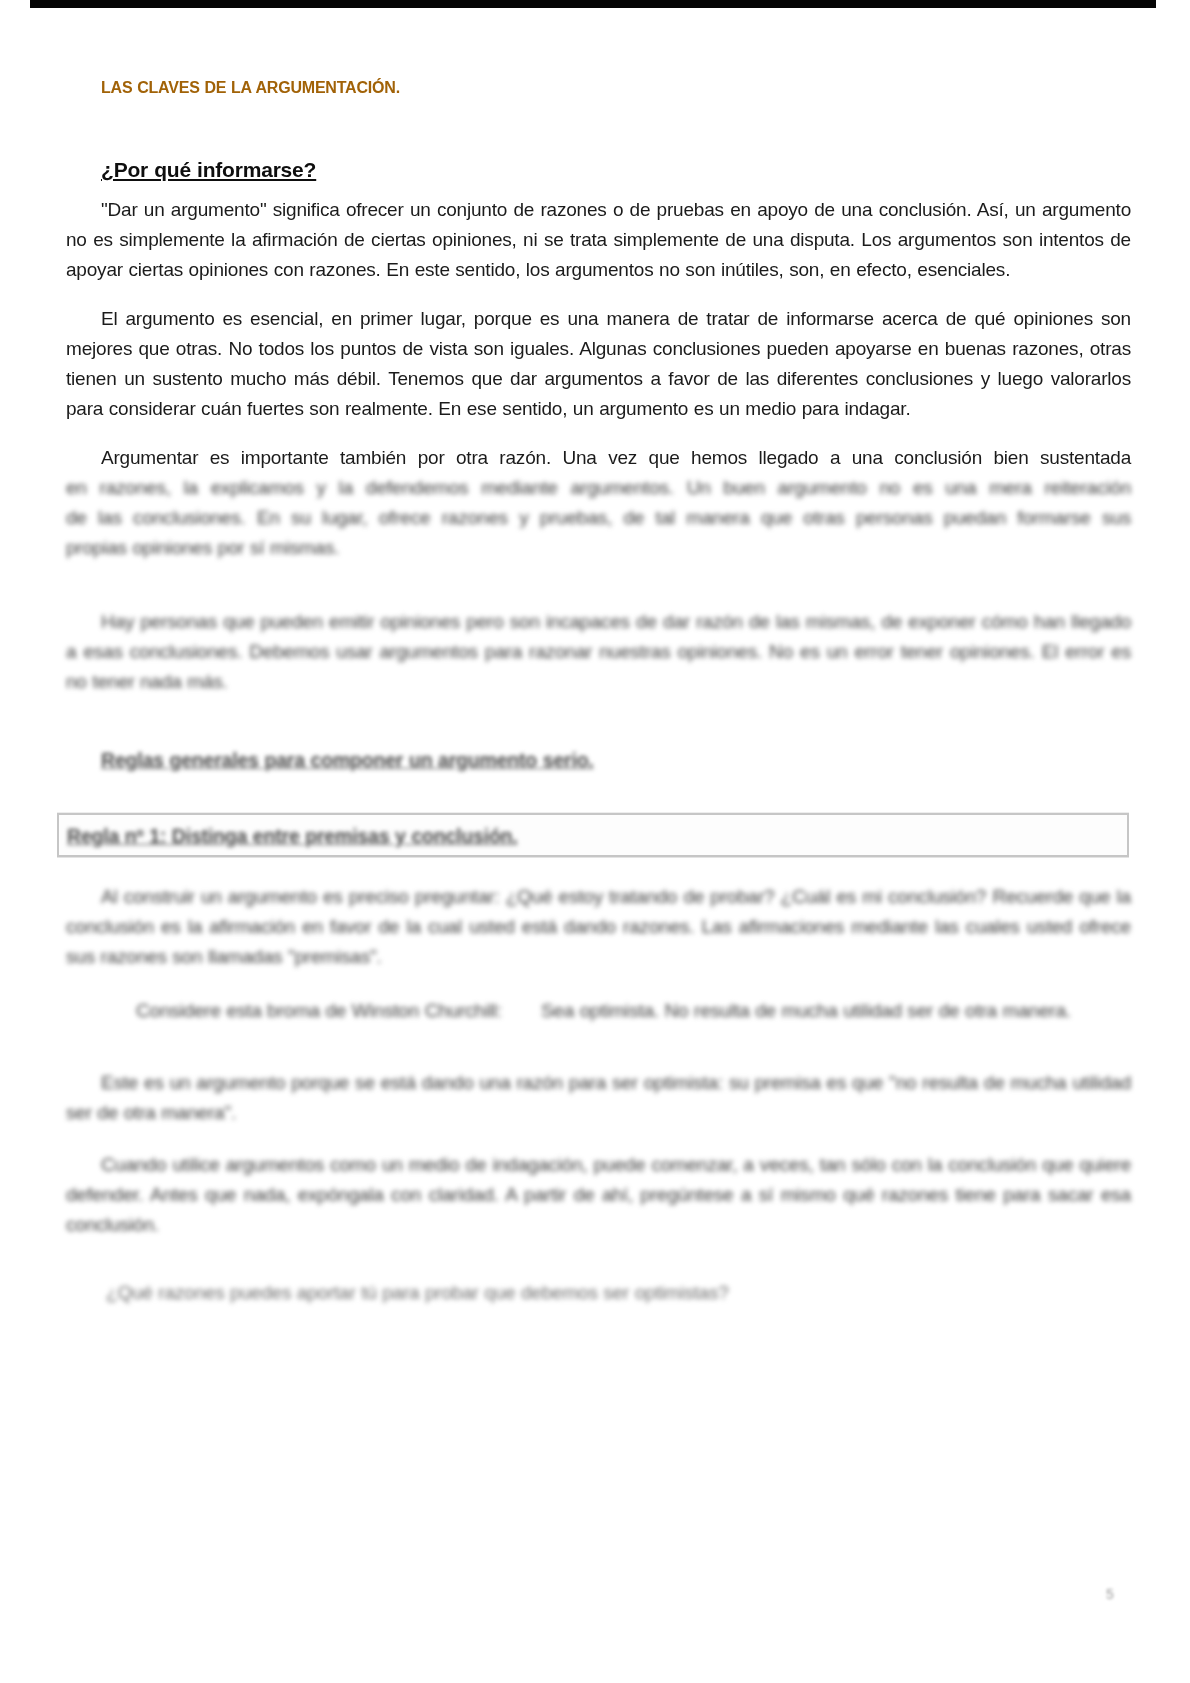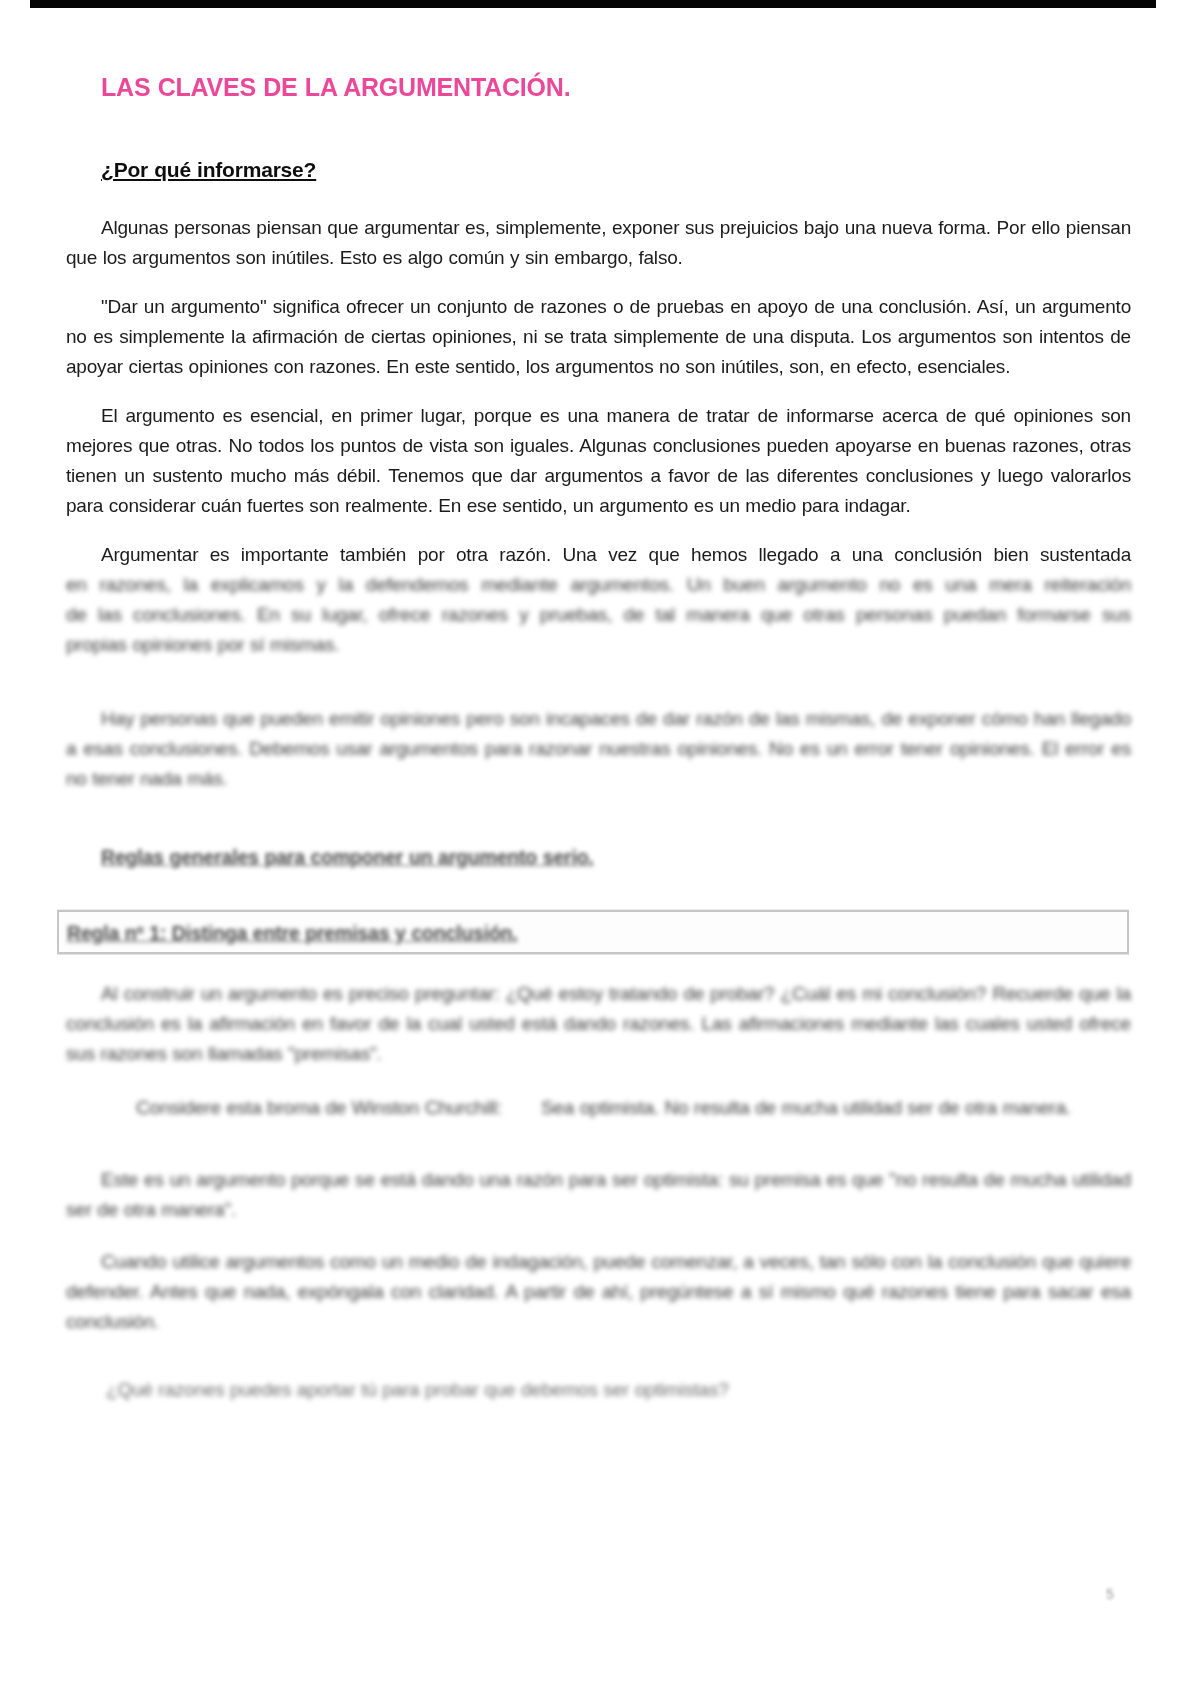--- a/index.html
+++ b/index.html
@@ -5,21 +5,21 @@
   html, body { margin:0; padding:0; background:#ffffff; }
   .page {
     position:relative; width:1190px; height:1683px; background:#ffffff;
     font-family:"Liberation Sans", sans-serif; color:#1b1b1b; overflow:hidden;
   }
   .topbar { position:absolute; top:0; left:30px; width:1126px; height:8px; background:#050505; }
   .content {
     position:absolute; left:66px; top:0; width:1065px;
     font-size:19px; line-height:30px; letter-spacing:-0.2px; word-spacing:0.5px;
   }
-  .title-block { margin-top:72px; margin-left:35px; font-weight:bold; font-size:25px; line-height:31px; color:#ec4899; }
+  .title-block { margin-top:72px; margin-left:35px; font-weight:bold; font-size:16px; line-height:31px; color:#a16207; }
   .h-question { margin-top:52px; margin-left:35px; font-weight:bold; font-size:21px; text-decoration:underline; color:#0e0e0e; }
   .para { text-align:justify; text-indent:35px; }
   .p1 { margin-top:28px; }
   .p2 { margin-top:10px; }
   .p3 { margin-top:13px; }
   .p4 { margin-top:12px; }
   .p5 { margin-top:44px; }
   .it { }
   .line { text-align:justify; }
   .line-fill { text-align-last:justify; }
@@ -58,21 +58,20 @@
   <div class="topbar"></div>
 
   <div class="content">
 
     <div class="title-block">
       <div>LAS CLAVES DE LA ARGUMENTACIÓN.</div>
     </div>
 
     <div class="h-question">¿Por qué informarse?</div>
 
-    <p class="para p1">Algunas personas piensan que argumentar es, simplemente, exponer sus prejuicios bajo una nueva forma. Por ello piensan que los argumentos son inútiles. Esto es algo común y sin embargo, falso.</p>
 
     <p class="para p2"><span>"Dar un argumento" significa </span><span class="it">ofrecer un conjunto de razones o de pruebas en apoyo de una conclusión</span><span>. Así, un argumento </span><span class="it">no</span><span> es simplemente la afirmación de ciertas opiniones, ni se trata simplemente de una disputa. Los argumentos son intentos de </span><span class="it">apoyar</span><span> ciertas opiniones con razones. En este sentido, los argumentos no son inútiles, son, en efecto, esenciales.</span></p>
 
     <p class="para p3"><span>El argumento es esencial, en primer lugar, porque es una manera de tratar de informarse acerca de qué opiniones son mejores que otras. No todos los puntos de vista son iguales. Algunas conclusiones pueden apoyarse en buenas razones, otras tienen un sustento mucho más débil. Tenemos que dar argumentos a favor de las diferentes conclusiones y luego valorarlos para considerar cuán fuertes  son realmente. En ese sentido, un argumento es un medio para </span><span class="it">indagar.</span></p>
 
     <div class="p4">
       <div class="line line-fill indent">Argumentar es importante también por otra razón. Una vez que hemos llegado a una conclusión bien sustentada</div>
       <div class="line line-fill blur">en razones, la explicamos y la defendemos mediante argumentos. Un buen argumento no es una mera reiteración</div>
       <div class="line line-fill blur">de las conclusiones. En su lugar, ofrece razones y pruebas, de tal manera que otras personas puedan formarse sus</div>
       <div class="line blur">propias opiniones por sí mismas.</div>

